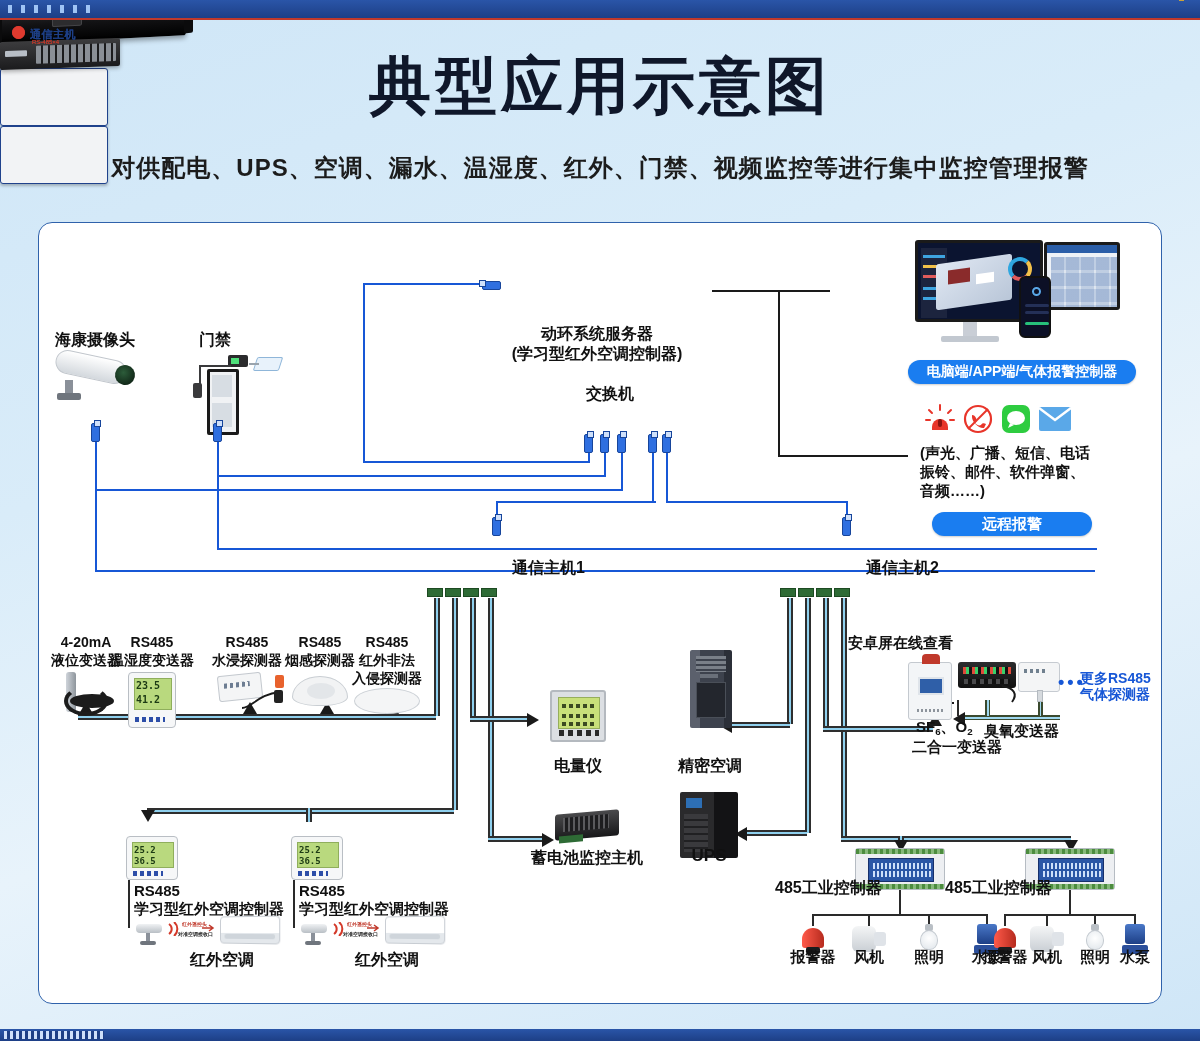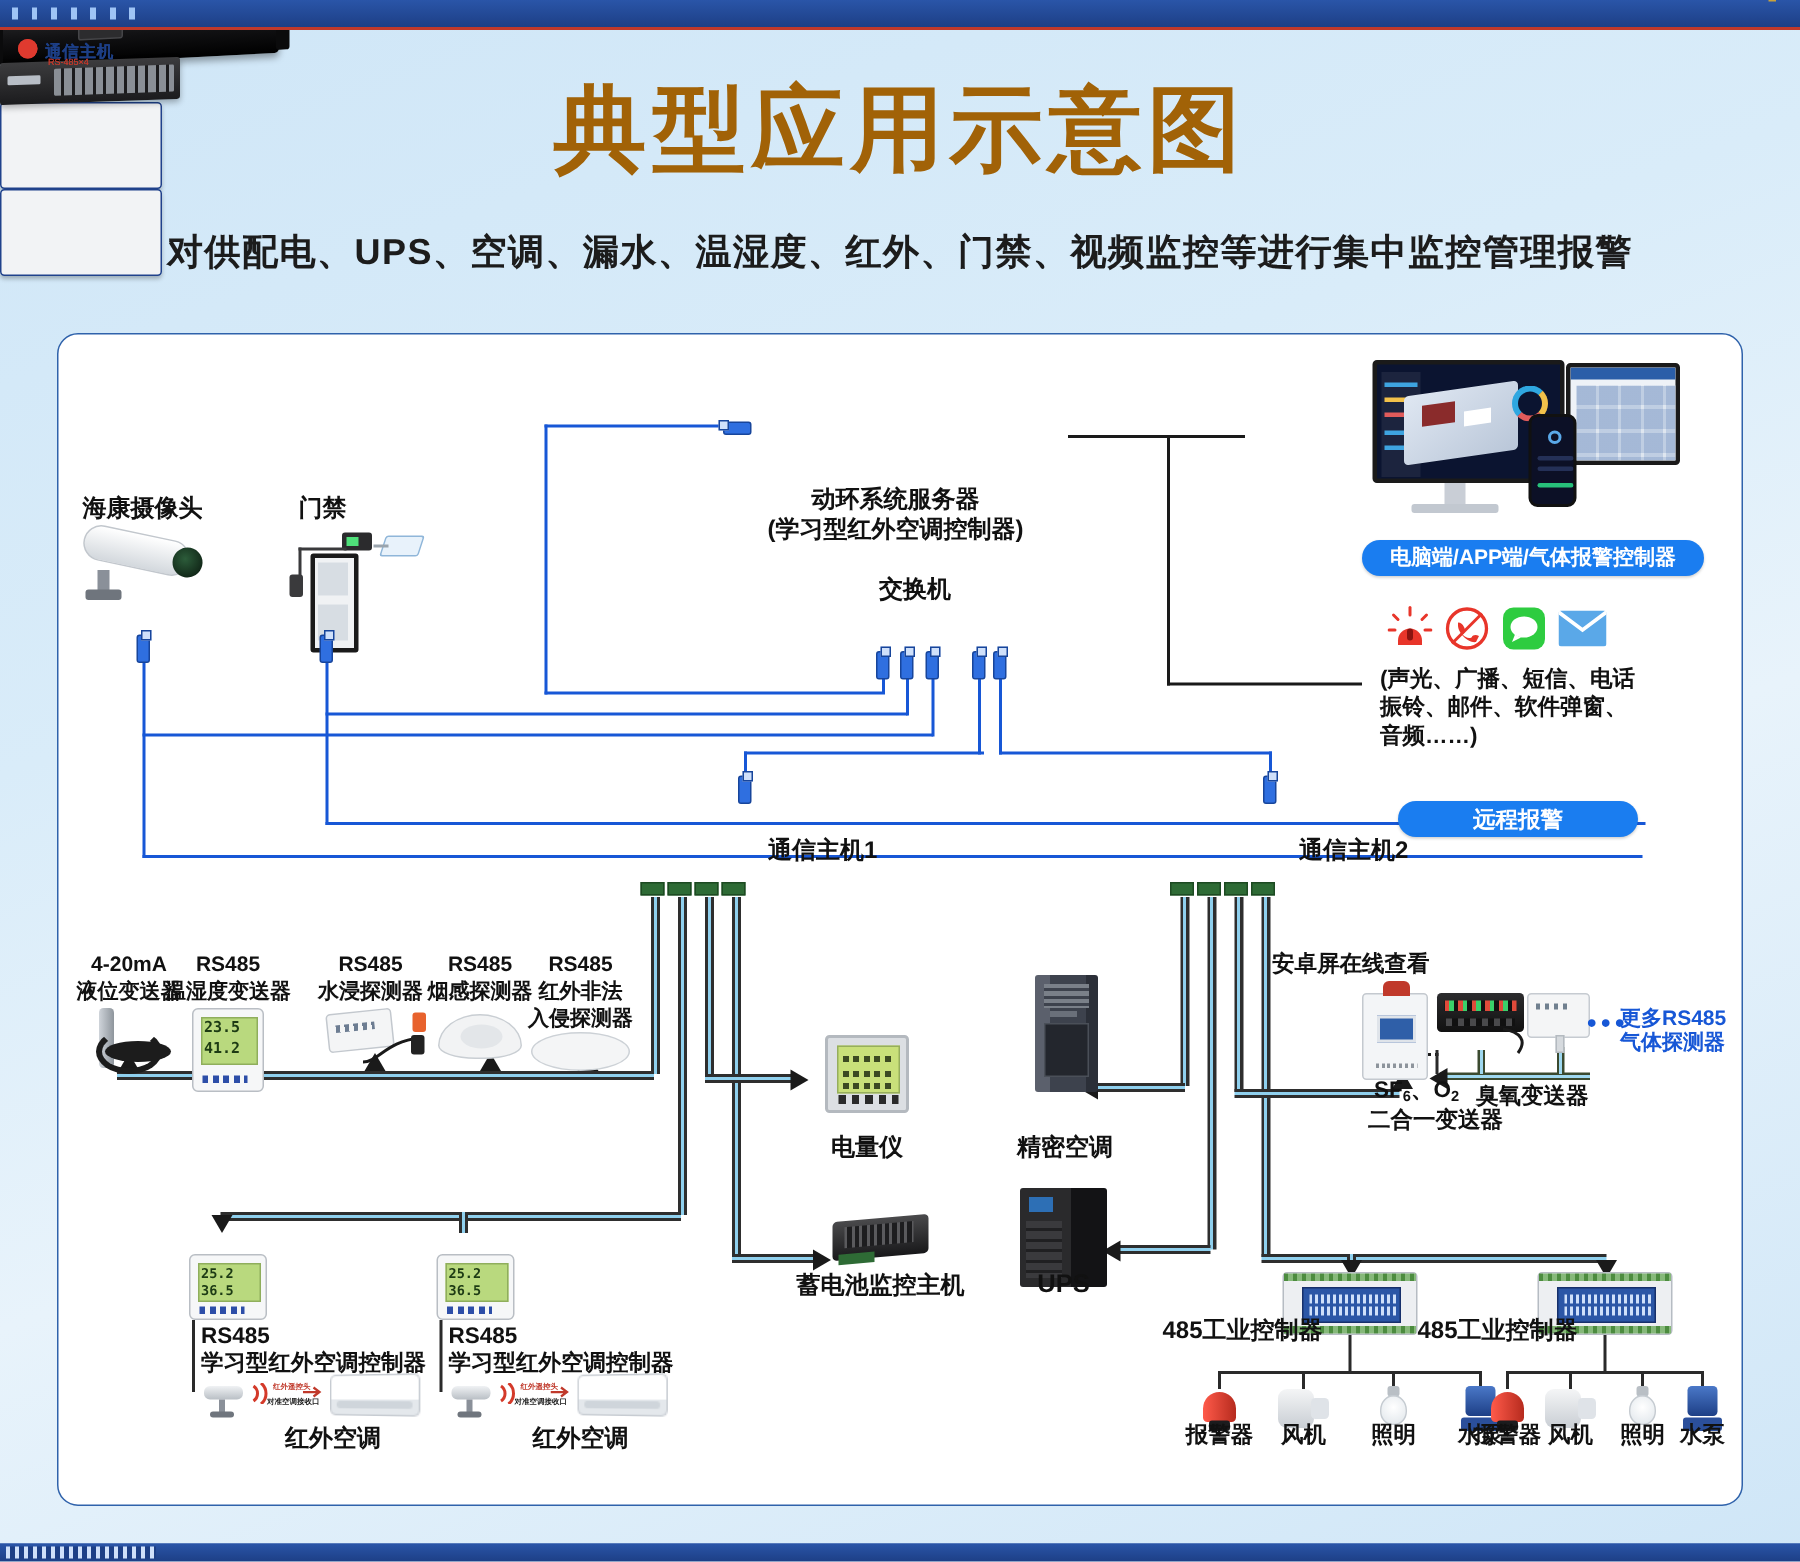--- a/index.html
+++ b/index.html
@@ -6,21 +6,21 @@
   body {
     width:1200px; height:1041px; overflow:hidden;
     font-family:"Liberation Sans","DejaVu Sans",sans-serif;
     background:linear-gradient(160deg,#cfe6f7 0%,#d9ecf9 35%,#e8f3fb 60%,#cfe6f7 100%);
   }
   #root { position:relative; width:1200px; height:1041px; }
 
   
   .title {
     position:absolute; top:44px; left:0; width:1200px; text-align:center;
-    font-size:62px; font-weight:bold; letter-spacing:4px; color:#a16207;
+    font-size:62px; font-weight:bold; letter-spacing:4px; color:#0f172a;
     font-family:"DejaVu Sans","Liberation Sans",sans-serif;
   }
   .subtitle {
     position:absolute; top:152px; left:0; width:1200px; text-align:center;
     font-size:24px; font-weight:bold; color:#1c1c1c; letter-spacing:1px;
   }
 
   
   .panel {
     position:absolute; left:38px; top:222px; width:1124px; height:782px;
@@ -468,21 +468,21 @@
   </svg>
   <svg class="icn" style="left:1039px; top:407px;" width="32" height="24" viewBox="0 0 32 24">
     <rect x="0" y="0" width="32" height="24" rx="2" fill="#5aa8e8"></rect>
     <path d="M0 1l16 12L32 1" fill="none" stroke="#ffffff" stroke-width="2.5"></path>
   </svg>
 
   <div class="lbl s15" style="left:920px; top:444px; text-align:left;">(声光、广播、短信、电话</div>
   <div class="lbl s15" style="left:920px; top:463px; text-align:left;">振铃、邮件、软件弹窗、</div>
   <div class="lbl s15" style="left:920px; top:482px; text-align:left;">音频……)</div>
 
-  <div class="pill" style="left:932px; top:512px; width:160px; height:24px; font-size:15px;margin-top:22px;">远程报警</div>
+  <div class="pill" style="left:932px; top:512px; width:160px; height:24px; font-size:15px;">远程报警</div>
 
   <div class="ch" style="left:425px; top:530px;">
     <div class="top">
         <div class="dots"></div>
       </div>
       <div class="red"></div>
     <div class="logo"></div>
     <div class="name">通信主机</div>
     <div class="sub">RS-485×4</div>
     <div class="ant"></div>

